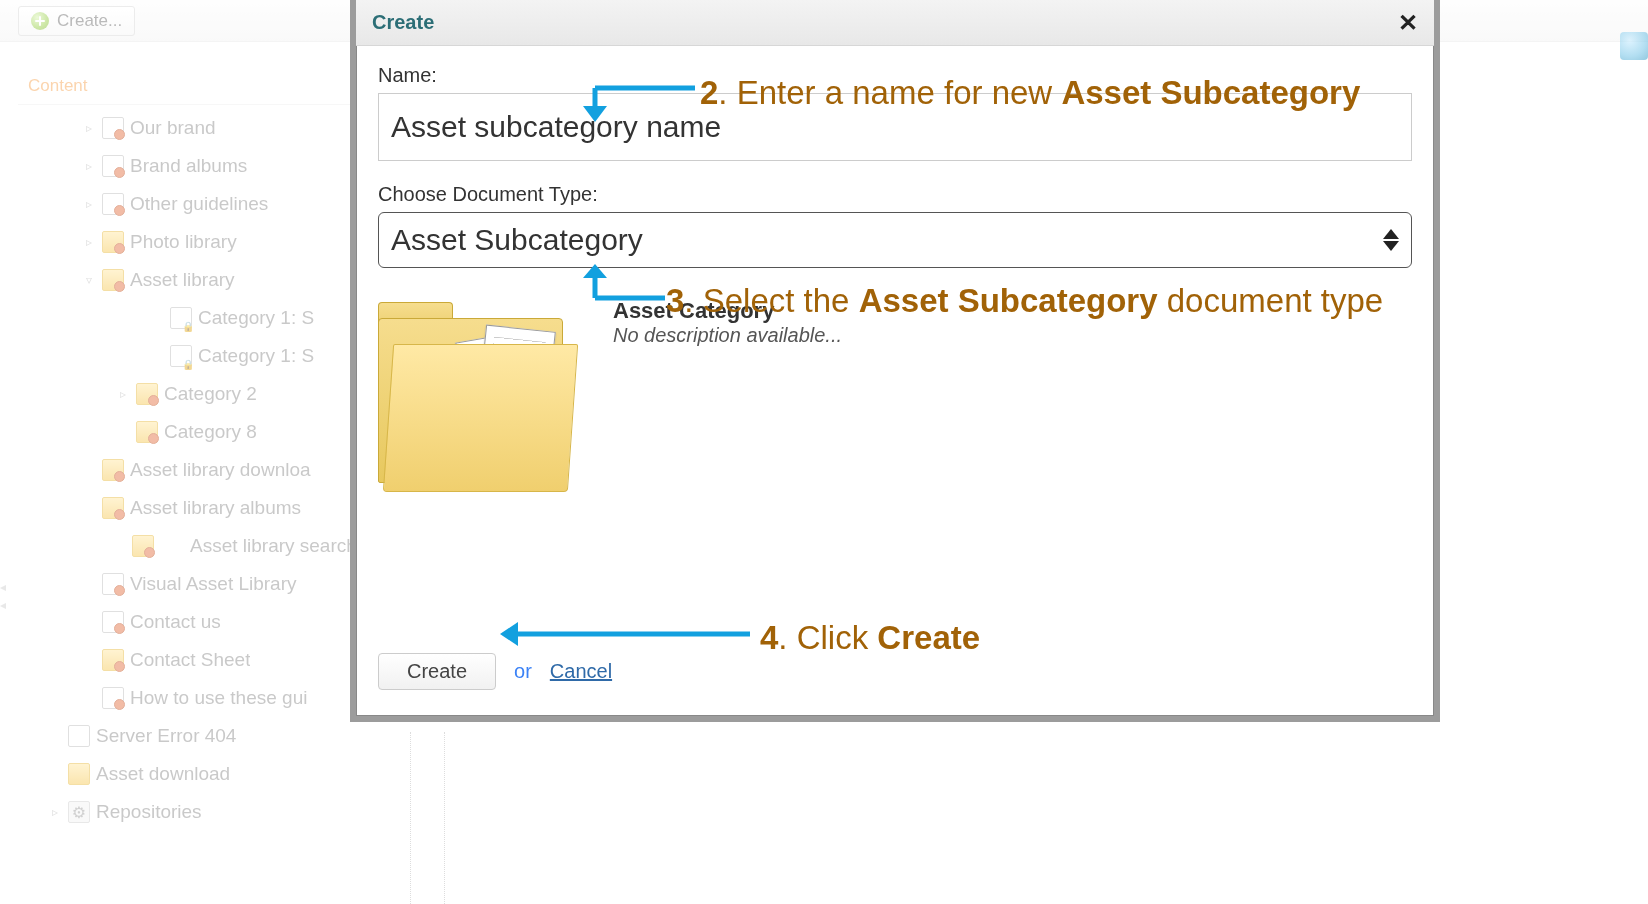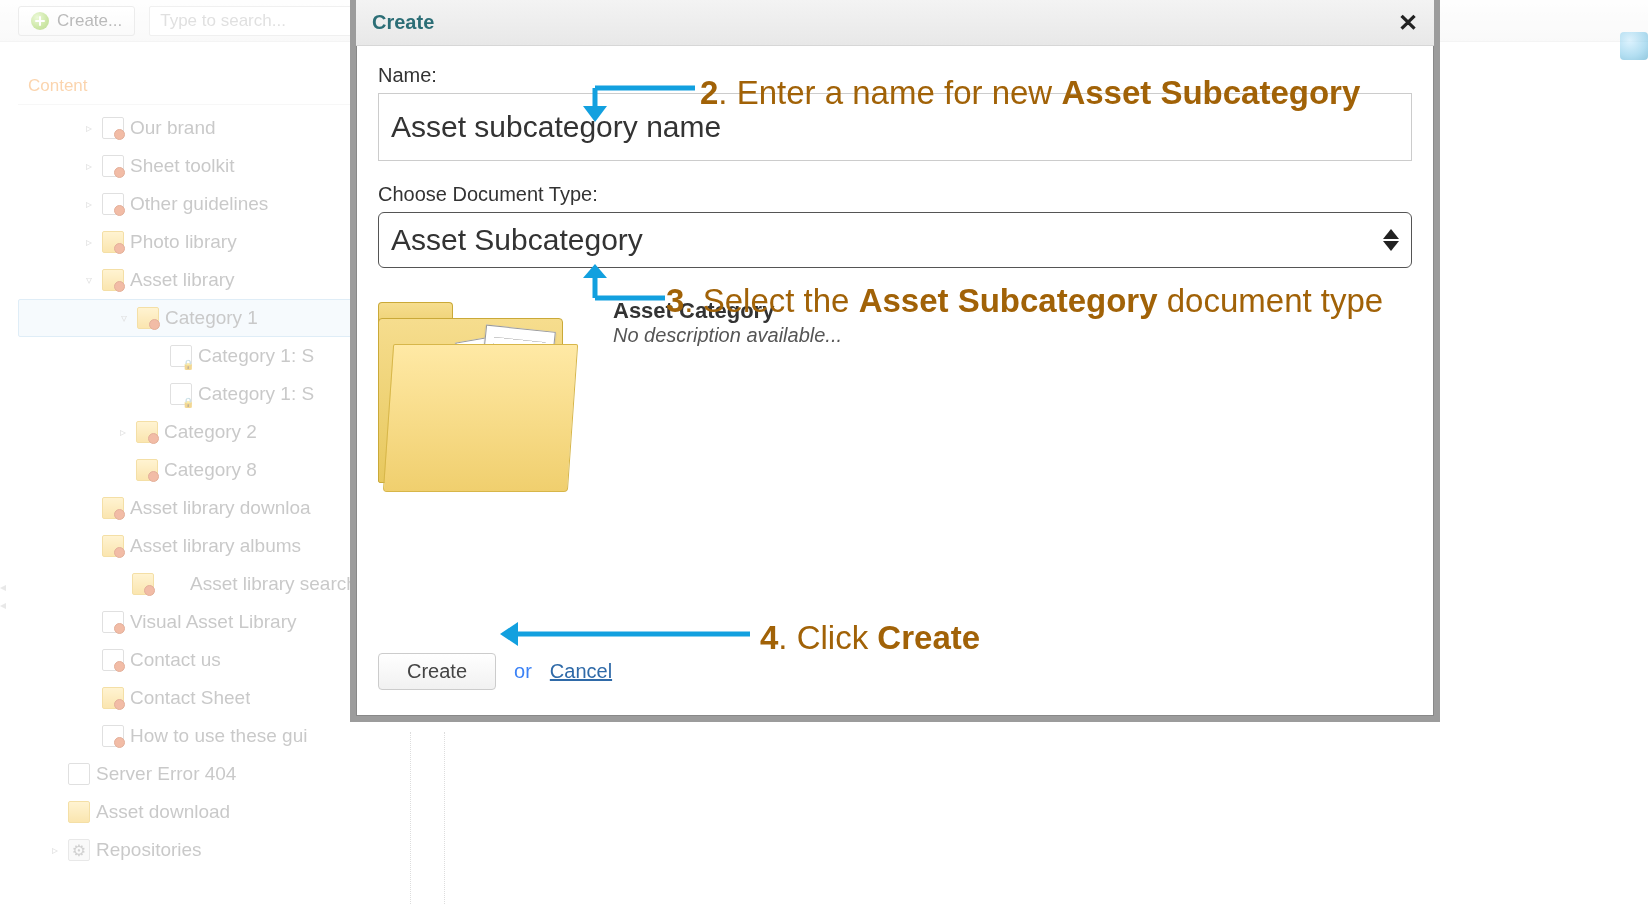--- a/index.html
+++ b/index.html
@@ -315,60 +315,54 @@
 }
 </style>
 </head>
 <body>
 
 <div class="top-bar">
   <button class="create-btn">
     <span class="plus-icon"></span>
     <span>Create...</span>
   </button>
-  <input class="search-box" type="text" placeholder="Type to search..." style="">
 </div>
 
 <div class="edge-handles">
   <span>◂</span>
   <span>◂</span>
 </div>
 
 <div class="left-panel">
   <div class="panel-title">Content</div>
   <div class="tree" id="tree">
       <div class="tree-row" style="padding-left: 64px;">
         <span class="expander">▹</span>
         <span class="node-icon page page-dot"></span>
         <span class="tree-label">Our brand</span>
       </div>
       <div class="tree-row" style="padding-left: 64px;">
         <span class="expander">▹</span>
         <span class="node-icon page page-dot"></span>
-        <span class="tree-label">Sheet toolkit</span>
+        <span class="tree-label">Brand albums</span>
       </div>
       <div class="tree-row" style="padding-left: 64px;">
         <span class="expander">▹</span>
         <span class="node-icon page page-dot"></span>
         <span class="tree-label">Other guidelines</span>
       </div>
       <div class="tree-row" style="padding-left: 64px;">
         <span class="expander">▹</span>
         <span class="node-icon folder folder-dot"></span>
         <span class="tree-label">Photo library</span>
       </div>
       <div class="tree-row" style="padding-left: 64px;">
         <span class="expander">▿</span>
         <span class="node-icon folder folder-dot"></span>
         <span class="tree-label">Asset library</span>
-      </div>
-      <div class="tree-row selected" style="padding-left: 98px;">
-        <span class="expander">▿</span>
-        <span class="node-icon folder folder-dot"></span>
-        <span class="tree-label">Category 1</span>
       </div>
       <div class="tree-row" style="padding-left: 132px;">
         <span class="expander empty">▹</span>
         <span class="node-icon pagelock"></span>
         <span class="tree-label">Category 1: S</span>
       </div>
       <div class="tree-row" style="padding-left: 132px;">
         <span class="expander empty">▹</span>
         <span class="node-icon pagelock"></span>
         <span class="tree-label">Category 1: S</span>

